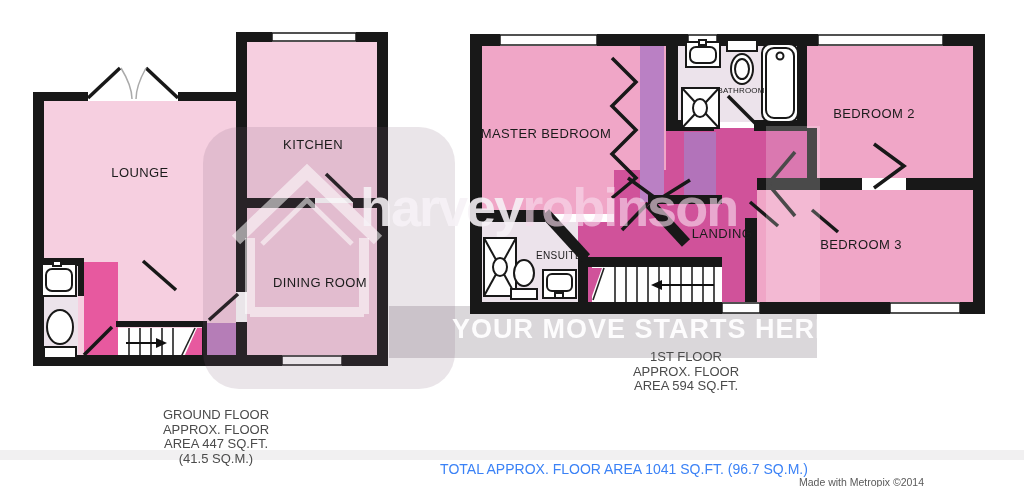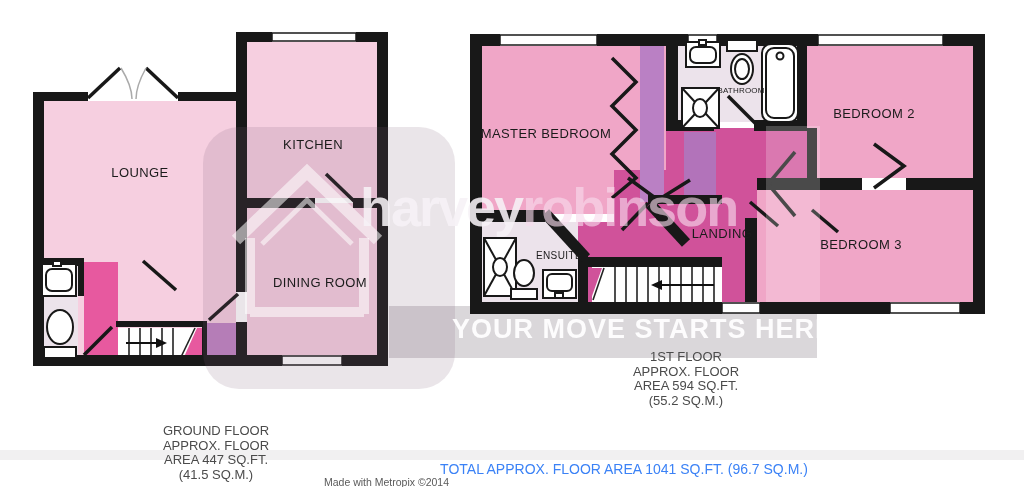--- a/index.html
+++ b/index.html
@@ -19,21 +19,21 @@
   .wm-word .w2{color:rgba(247,219,236,.63);}
   .wm-tagline{position:absolute;left:536px;top:238px;font-size:15px;font-weight:bold;letter-spacing:1.5px;color:rgba(247,240,246,.85);white-space:nowrap;}
   .wm-slogan{position:absolute;left:452px;top:314px;font-size:27px;font-weight:bold;letter-spacing:1px;color:rgba(255,255,255,.93);white-space:nowrap;}
   
   .rlabel{position:absolute;transform:translate(-50%,-50%);font-weight:normal;color:#1b1b1b;font-size:13px;letter-spacing:.4px;white-space:nowrap;}
   .rlabel.small{font-size:8px;letter-spacing:.2px;}
   .rlabel.mid{font-size:10px;}
   
   .caption{position:absolute;width:200px;text-align:center;font-size:13px;line-height:14.5px;color:#4b4b4b;}
   .footer-total{position:absolute;left:324px;top:461px;width:600px;text-align:center;font-size:14px;color:#3b82f6;white-space:nowrap;}
-  .footer-credit{position:absolute;left:324px;top:476px;width:600px;text-align:left;font-size:10.5px;color:#5a5a5a;white-space:nowrap;}
+  .footer-credit{position:absolute;left:324px;top:476px;width:600px;text-align:right;font-size:10.5px;color:#5a5a5a;white-space:nowrap;}
 </style>
 </head>
 <body>
 
 <div id="canvas">
 
   <div class="wm-band"></div>
   <div class="wm-strip"></div>
 
   <svg width="1024" height="487" viewBox="0 0 1024 487">
@@ -256,28 +256,27 @@
     <div class="rlabel" style="left:313px;top:108px;margin-top:36px;">KITCHEN</div>
     <div class="rlabel" style="left:312px;top:282px;padding-left:16px;">DINING ROOM</div>
     <div class="rlabel" style="left:546px;top:133px;">MASTER BEDROOM</div>
     <div class="rlabel small" style="left:741px;top:90px;">BATHROOM</div>
     <div class="rlabel" style="left:874px;top:113px;">BEDROOM 2</div>
     <div class="rlabel" style="left:861px;top:244px;">BEDROOM 3</div>
     <div class="rlabel" style="left:722px;top:233px;">LANDING</div>
     <div class="rlabel mid" style="left:559px;top:255px;">ENSUITE</div>
   </div>
 
-  <div class="caption" style="left:116px;top:424px;">
+  <div class="caption" style="left:116px;top:408px;">
     <div>GROUND FLOOR</div>
     <div>APPROX. FLOOR</div>
     <div>AREA 447 SQ.FT.</div>
     <div>(41.5 SQ.M.)</div>
   </div>
   <div class="caption" style="left:586px;top:350px;">
     <div>1ST FLOOR</div>
     <div>APPROX. FLOOR</div>
     <div>AREA 594 SQ.FT.</div>
-    <div>(55.2 SQ.M.)</div>
   </div>
   <div class="footer-total">TOTAL APPROX. FLOOR AREA 1041 SQ.FT. (96.7 SQ.M.)</div>
   <div class="footer-credit">Made with Metropix ©2014</div>
 
 </div>
 
 </body></html>

